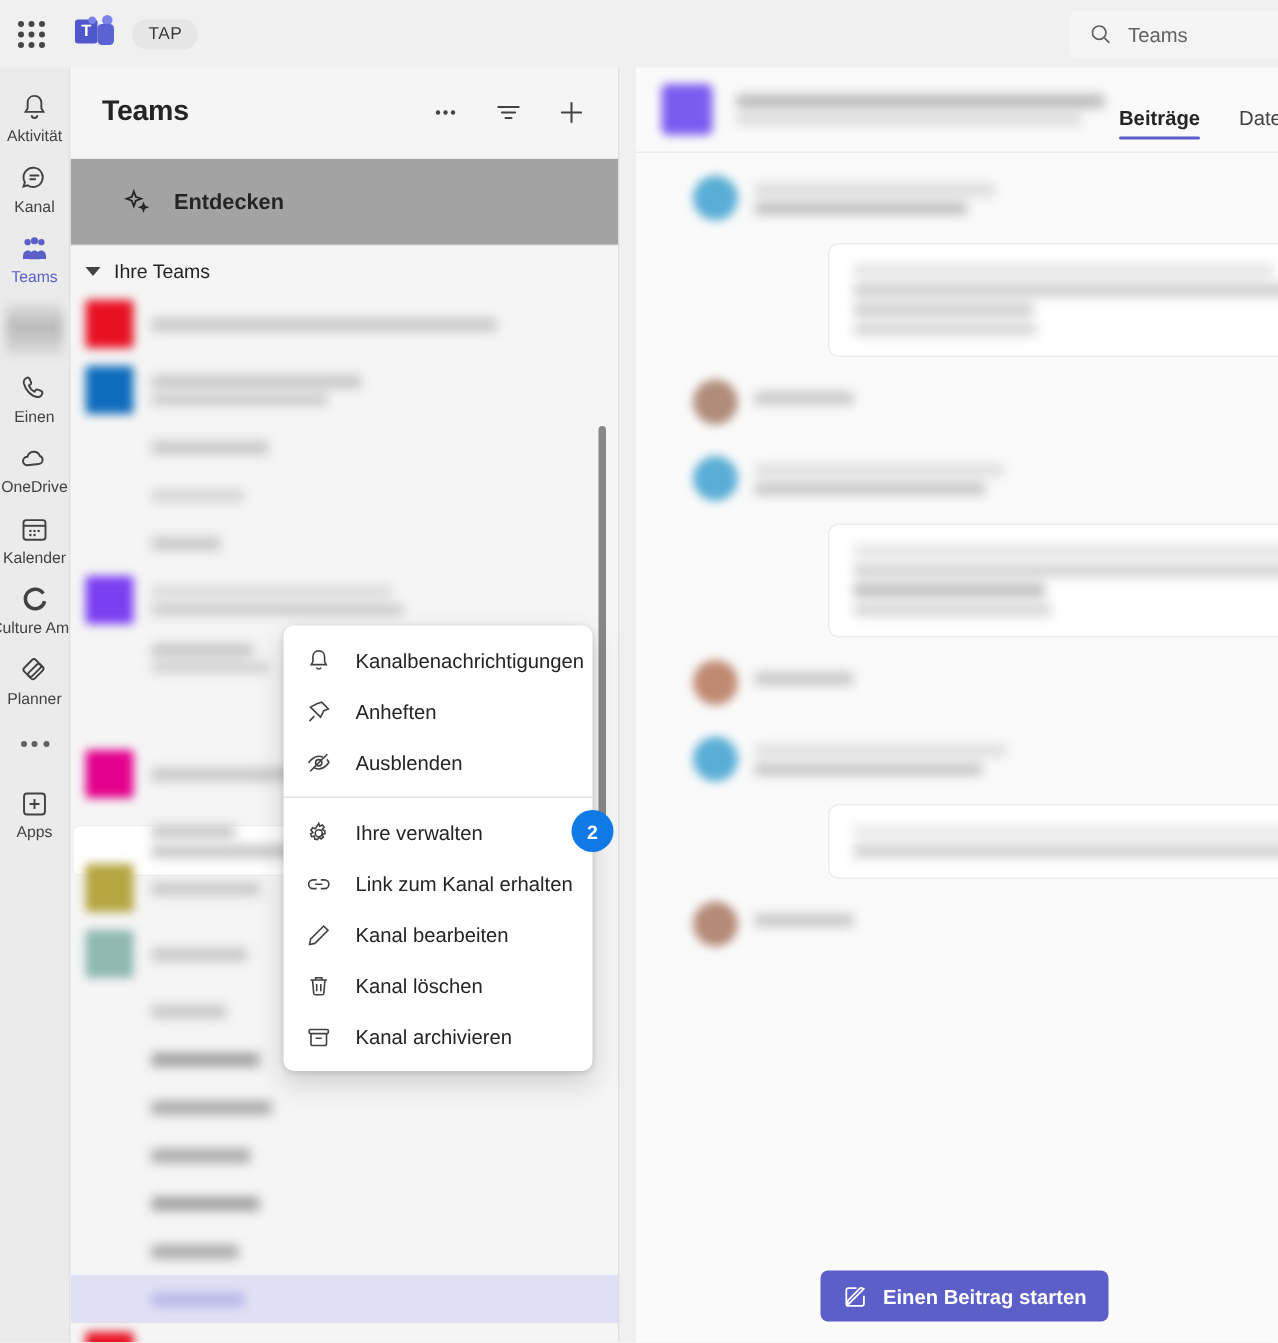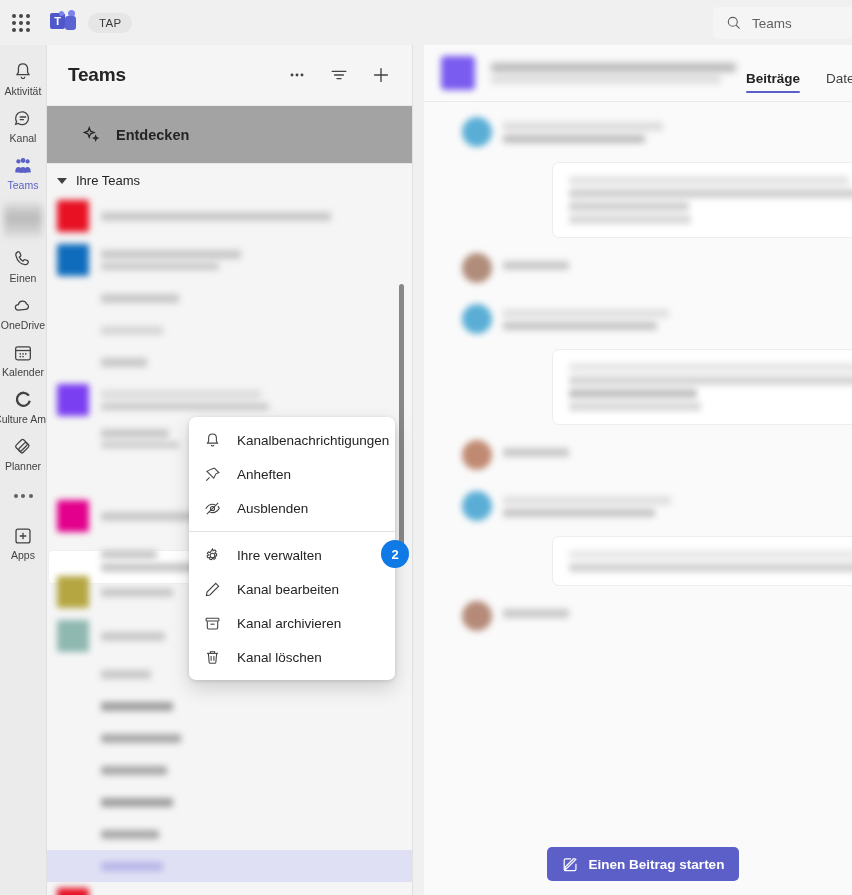--- a/index.html
+++ b/index.html
@@ -500,46 +500,54 @@
     <div class="mi">
       <svg class="mi-ico" viewBox="0 0 22 22" fill="none" stroke="currentColor" stroke-width="1.25">
         <circle cx="11" cy="11" r="2.7"></circle>
         <path d="M11 3.4l.7 2.1 2.1-.9 1.3 1.8-1.4 1.7 2 1 .1 2.2-2.1.6.8 2.1-1.7 1.4-1.7-1.4-1.1 1.9-2.1-.4-.2-2.2-2.2.3-.8-2 1.8-1.3-1.5-1.6 1.2-1.9 2.1.8z"></path>
       </svg>
       <span class="mi-lbl">Ihre verwalten</span>
       <span class="badge badge-2">2</span>
     </div>
 
 
+    <div class="mi">
+      <svg class="mi-ico" viewBox="0 0 22 22" fill="none" stroke="currentColor" stroke-width="1.25">
+        <path d="M9.4 7.6H6.6a3.4 3.4 0 0 0 0 6.8h2.8"></path>
+        <path d="M12.6 7.6h2.8a3.4 3.4 0 0 1 0 6.8h-2.8"></path>
+        <path d="M8.2 11h5.6"></path>
+      </svg>
+      <span class="mi-lbl">Link zum Kanal erhalten</span>
+    </div>
 
     <div class="mi">
       <svg class="mi-ico" viewBox="0 0 22 22" fill="none" stroke="currentColor" stroke-width="1.25">
         <path d="M14.8 3.9 18.1 7.2 8 17.3l-4.1.8.8-4.1z"></path>
       </svg>
       <span class="mi-lbl">Kanal bearbeiten</span>
     </div>
 
-
-    <div class="mi">
-      <svg class="mi-ico" viewBox="0 0 22 22" fill="none" stroke="currentColor" stroke-width="1.25">
-        <rect x="3.6" y="5" width="14.8" height="3.2" rx="1"></rect>
-        <path d="M5 8.4v7.6a1.4 1.4 0 0 0 1.4 1.4h9.2a1.4 1.4 0 0 0 1.4-1.4V8.4"></path>
-        <path d="M8.6 11.8h4.8"></path>
-      </svg>
-      <span class="mi-lbl">Kanal archivieren</span>
-    </div>
 
     <div class="mi">
       <svg class="mi-ico" viewBox="0 0 22 22" fill="none" stroke="currentColor" stroke-width="1.25">
         <path d="M4.6 6.2h12.8"></path>
           <path d="M8.6 6.2V4.4h4.8v1.8"></path>
         <path d="M6.2 6.2l.9 10.2a1.4 1.4 0 0 0 1.4 1.2h5a1.4 1.4 0 0 0 1.4-1.2l.9-10.2"></path>
         <path d="M9.4 9.2v5.6M12.6 9.2v5.6"></path>
       </svg>
       <span class="mi-lbl">Kanal löschen</span>
+    </div>
+
+    <div class="mi">
+      <svg class="mi-ico" viewBox="0 0 22 22" fill="none" stroke="currentColor" stroke-width="1.25">
+        <rect x="3.6" y="5" width="14.8" height="3.2" rx="1"></rect>
+        <path d="M5 8.4v7.6a1.4 1.4 0 0 0 1.4 1.4h9.2a1.4 1.4 0 0 0 1.4-1.4V8.4"></path>
+        <path d="M8.6 11.8h4.8"></path>
+      </svg>
+      <span class="mi-lbl">Kanal archivieren</span>
     </div>
   </div>
 
   <div class="content">
 
     <div class="chan-header">
       <div class="chan-av blur" style="background:#7b5cf0"></div>
       <div class="chan-title-blur">
         <div class="bl" style="width:245px;background:#b9b9b9"></div>
         <div class="bl" style="width:230px;height:7px;background:#d8d8d8"></div>

